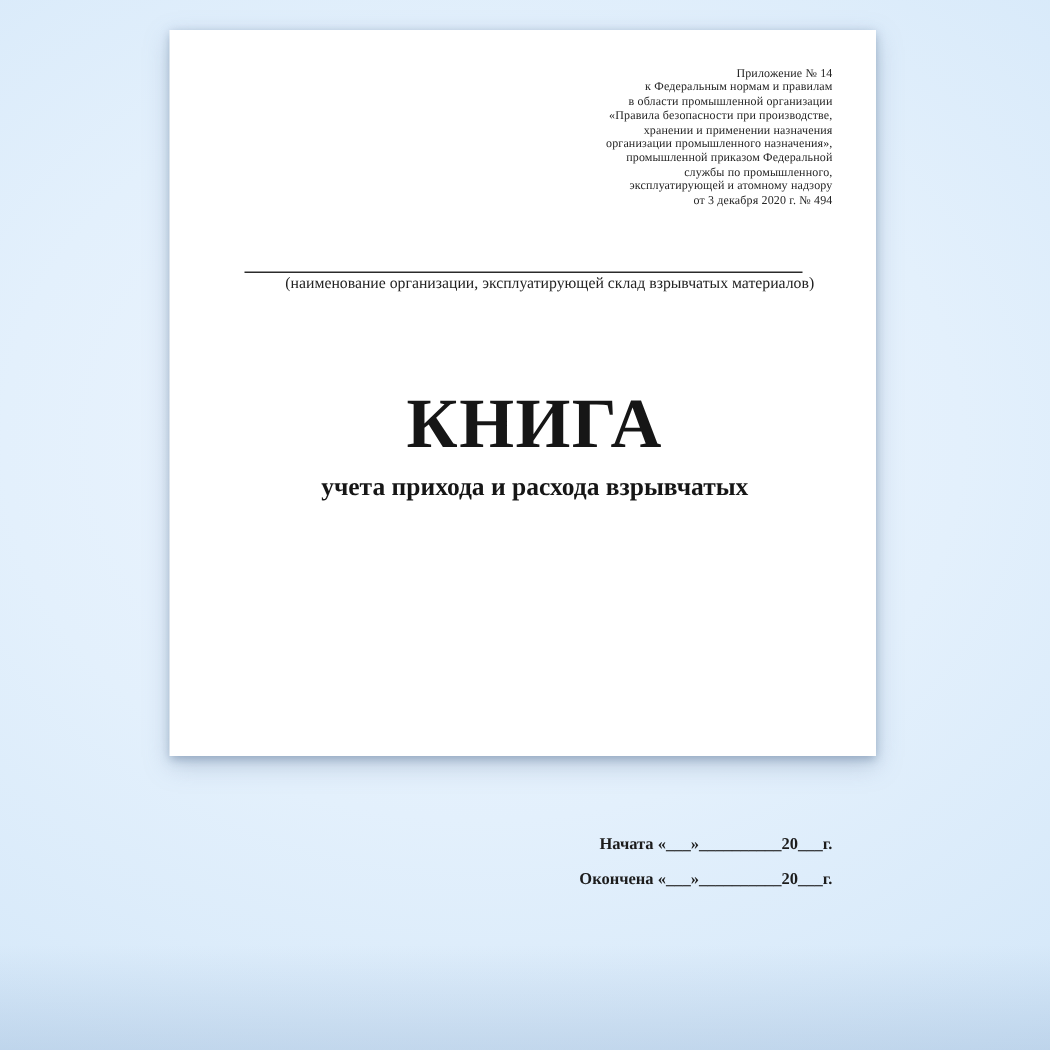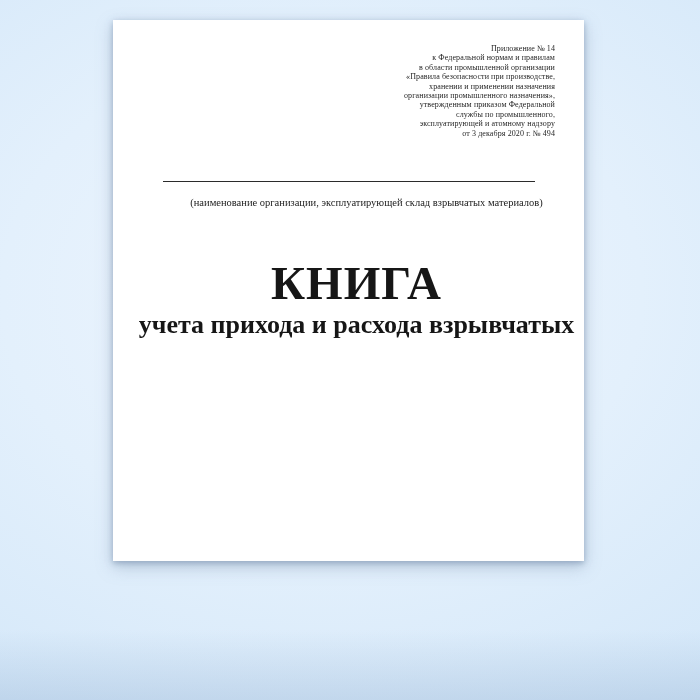--- a/index.html
+++ b/index.html
@@ -14,21 +14,21 @@
     background:
       linear-gradient(180deg, rgba(255,255,255,0) 90%, rgba(140,170,205,0.30) 100%),
       radial-gradient(120% 95% at 46% 42%, #eef5fe 0%, #e3f0fc 38%, #d5e8f9 72%, #cce1f5 100%);
     position: relative;
   }
   .page {
     position: absolute;
     left: 113px;
     top: 20px;
     width: 471px;
-    height: 541px;
+    height: 484px;
     background: #ffffff;
     box-shadow: 0 2px 6px rgba(108,132,162,0.55), 0 6px 16px rgba(108,132,162,0.35);
     color: #1f1f1f;
   }
   .appendix {
     position: absolute;
     top: 24px;
     right: 29px;
     text-align: right;
     font-size: 8px;
@@ -43,42 +43,42 @@
     right: 0;
     text-align: center;
   }
   .org-rule {
     width: 372px;
     margin: 0 auto;
     border-top: 1px solid #2b2b2b;
     height: 0;
   }
   .org-caption {
-    margin-top: 15px;
+    margin-top: 2px;
     font-size: 10.5px;
     color: #222222;
     padding-left: 36px;
   }
   .title-block {
     position: absolute;
     top: 240px;
     left: 16px;
     right: 0;
     text-align: center;
     color: #161616;
   }
   .title {
     font-size: 47px;
     line-height: 1;
     font-weight: bold;
     letter-spacing: 1px;
   }
   .subtitle {
     margin-top: 4px;
-    font-size: 26px;
+    font-size: 17px;
     line-height: 28px;
     font-weight: bold;
   }
   .dates {
     position: absolute;
     top: 537px;
     right: 29px;
     text-align: right;
     font-size: 11px;
     line-height: 13px;
@@ -88,37 +88,41 @@
   .date-line { white-space: pre; }
   .date-line + .date-line { margin-top: 10px; }
 </style>
 </head>
 <body>
 
 <div class="page">
 
   <div class="appendix">
     <div>Приложение № 14</div>
-    <div>к Федеральной нормам и правилам</div>
+    <div>к Федеральным нормам и правилам</div>
     <div>в области промышленной организации</div>
     <div>«Правила безопасности при производстве,</div>
     <div>хранении и применении назначения</div>
     <div>организации промышленного назначения»,</div>
-    <div>утвержденным приказом Федеральной</div>
+    <div>промышленной приказом Федеральной</div>
     <div>службы по промышленного,</div>
     <div>эксплуатирующей и атомному надзору</div>
     <div>от 3 декабря 2020 г. № 494</div>
   </div>
 
   <div class="org">
     <div class="org-rule"></div>
     <div class="org-caption">(наименование организации, эксплуатирующей склад взрывчатых материалов)</div>
   </div>
 
   <div class="title-block">
     <div class="title">КНИГА</div>
     <div class="subtitle">
       <div>учета прихода и расхода взрывчатых</div>
     </div>
   </div>
 
+  <div class="dates">
+    <div class="date-line">Начата «___»__________20___г.</div>
+    <div class="date-line">Окончена «___»__________20___г.</div>
+  </div>
 
 </div>
 
 </body></html>

